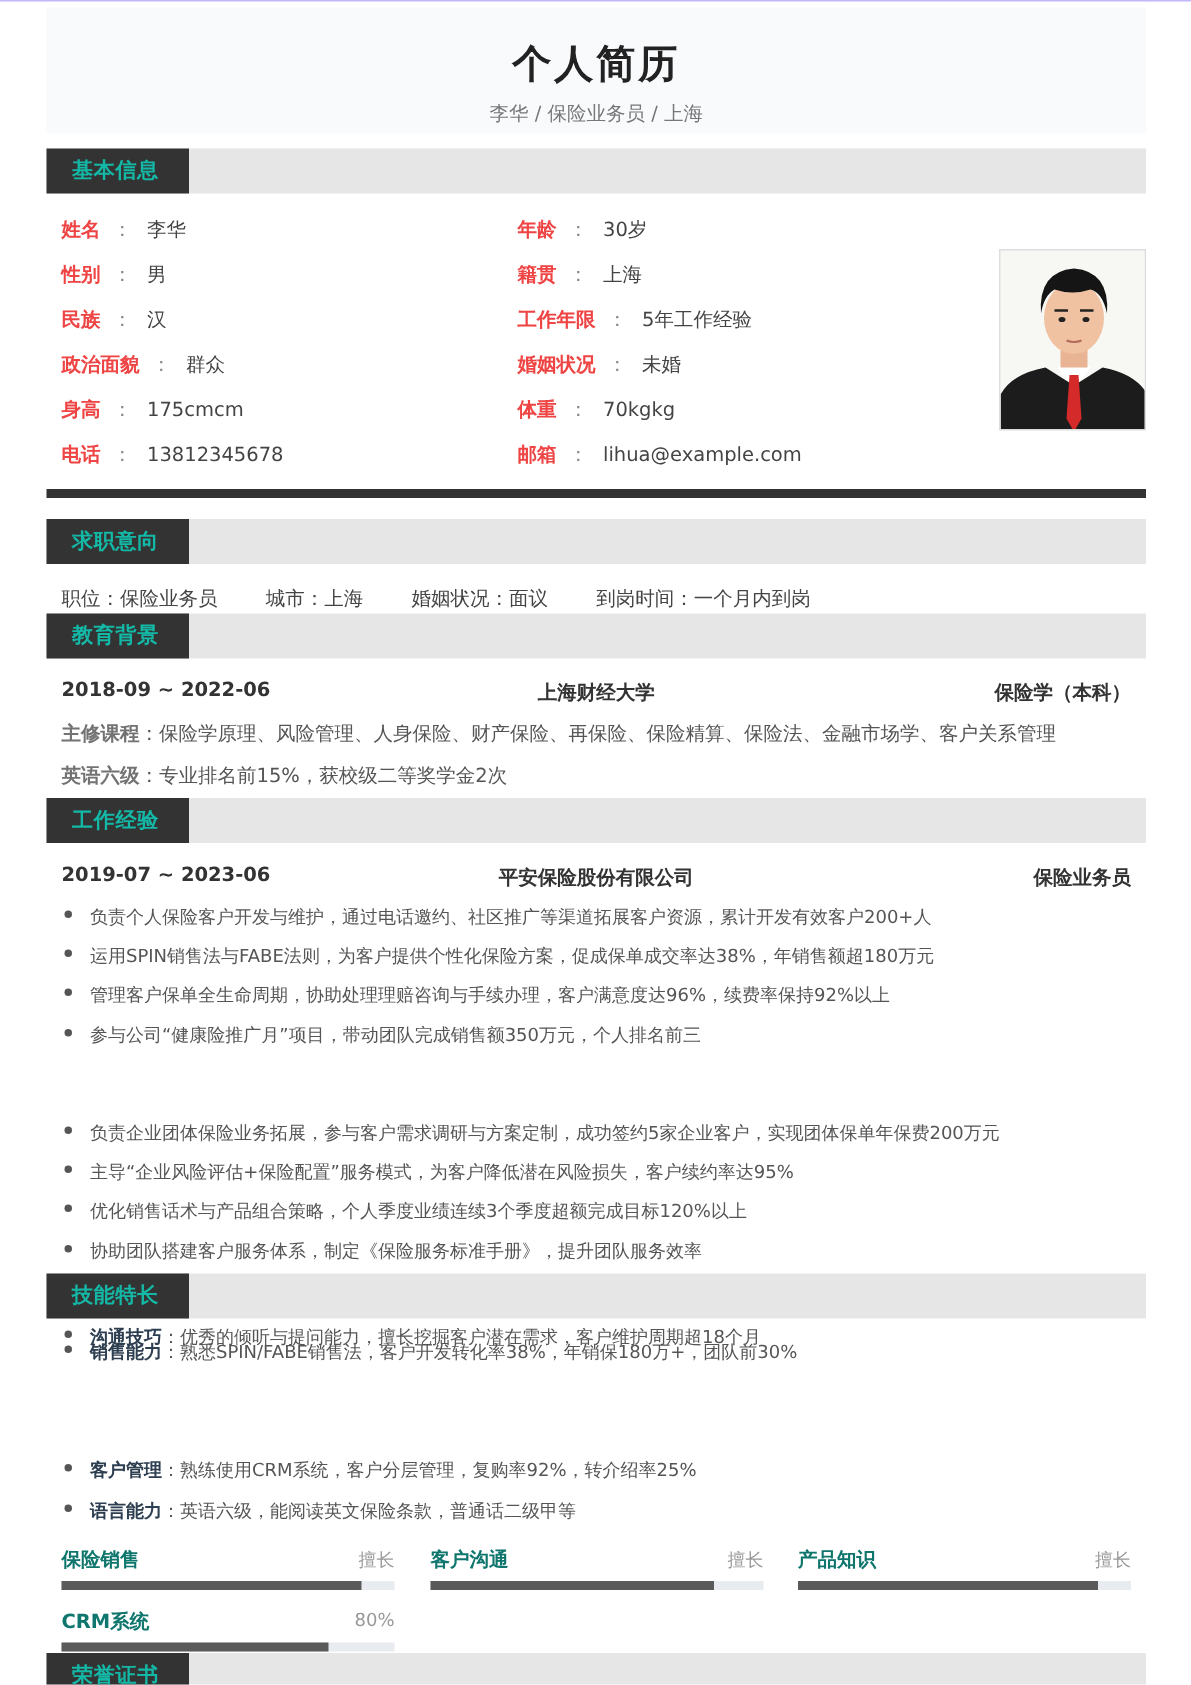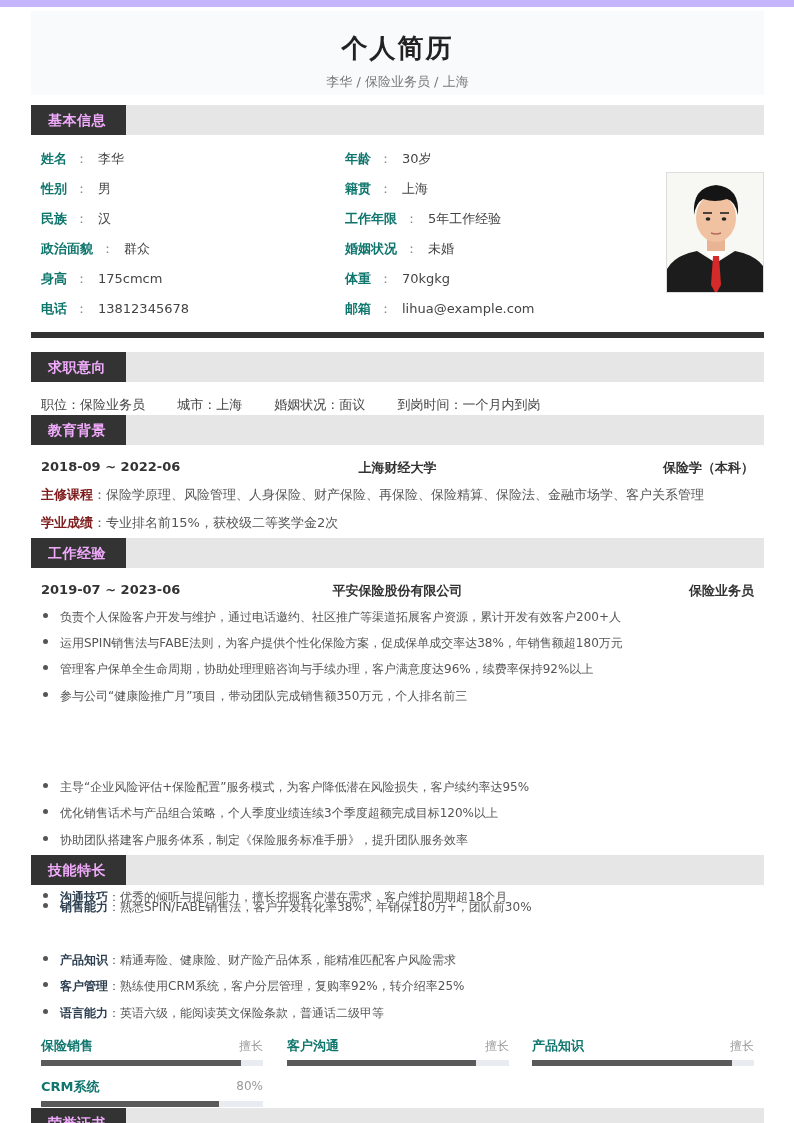--- a/index.html
+++ b/index.html
@@ -1,35 +1,35 @@
 <!DOCTYPE html>
 <html><head>
 <meta charset="utf-8">
 <style>
   * { box-sizing: border-box; margin: 0; padding: 0; }
   html, body { width: 794px; height: 1123px; overflow: hidden; background: #ffffff; }
   body { font-family: "DejaVu Sans", "Liberation Sans", sans-serif; color: #444; position: relative; }
-  .page { position: absolute; left: 0; top: 0; width: 794px; height: 1123px; border-top: 7px solid #c4b5fd; }
+  .page { position: absolute; left: 0; top: 0; width: 794px; height: 1123px; border-top: 1px solid #c4b5fd; }
   .header { position: absolute; left: 31px; top: 4px; width: 733px; height: 84px; background: #f9fafc; text-align: center; }
   .header .title { position: absolute; left: 0; right: 0; top: 20px; font-size: 26px; font-weight: bold; color: #222; letter-spacing: 2px; }
   .header .subtitle { position: absolute; left: 0; right: 0; top: 62px; font-size: 13px; color: #777; }
   .sec-bar { position: absolute; left: 31px; width: 733px; height: 30px; background: #e6e6e6; }
-  .sec-bar .tag { position: absolute; left: 0; top: 0; height: 30px; width: 95px; background: #333333; color: #f0abfc; font-size: 14px; font-weight: bold; line-height: 30px; padding-left: 17px; letter-spacing: 0.5px; }
+  .sec-bar .tag { position: absolute; left: 0; top: 0; height: 30px; width: 95px; background: #333333; color: #14b8a6; font-size: 14px; font-weight: bold; line-height: 30px; padding-left: 17px; letter-spacing: 0.5px; }
   .info-row { position: absolute; font-size: 13px; color: #444; white-space: nowrap; }
-  .info-row .lbl { font-weight: bold; color: #0f766e; }
+  .info-row .lbl { font-weight: bold; color: #ef4444; }
   .info-row .sep { color: #888; margin: 0 10px 0 8px; }
   .photo { position: absolute; left: 666px; top: 165px; width: 98px; height: 121px; border: 1px solid #ddd; background: #f8f8f5; overflow: hidden; }
   .thick-line { position: absolute; left: 31px; top: 325px; width: 733px; height: 6px; background: #333333; }
   .intent { position: absolute; left: 41px; top: 389px; font-size: 13px; color: #444; white-space: nowrap; }
   .intent span { margin-right: 28px; }
   .row3 { position: absolute; left: 41px; width: 713px; font-size: 13px; font-weight: bold; color: #333; }
   .row3 .c { position: absolute; left: 0; right: 0; text-align: center; }
   .row3 .r { position: absolute; right: 0; }
   .line { position: absolute; left: 41px; font-size: 13px; color: #555; white-space: nowrap; }
-  .line b { color: #7f1d1d; }
+  .line b { color: #737373; }
   .bullet { position: absolute; left: 43px; font-size: 12px; color: #555; white-space: nowrap; }
   .bullet::before { content: ""; display: inline-block; width: 5px; height: 5px; border-radius: 50%; background: #555; margin-right: 12px; vertical-align: middle; position: relative; top: -2px; }
   .bullet b { color: #2c3e50; }
   .skill { position: absolute; width: 222px; }
   .skill .name { position: absolute; left: 0; top: 0; font-size: 13px; font-weight: bold; color: #0f766e; }
   .skill .lvl { position: absolute; right: 0; top: 1px; font-size: 12px; color: #999; }
   .skill .track { position: absolute; left: 0; top: 23px; width: 222px; height: 6px; background: #e8ebef; }
   .skill .fill { height: 6px; background: #5a5a5a; }
 </style>
 </head>
@@ -91,45 +91,45 @@
 
   <div class="sec-bar" style="top:408px;">
     <div class="tag">教育背景</div>
   </div>
   <div class="row3" style="top:452px;">
     <span>2018-09 ~ 2022-06</span>
     <span class="c">上海财经大学</span>
     <span class="r">保险学（本科）</span>
   </div>
   <div class="line" style="top:479px;"><b>主修课程</b><span>：保险学原理、风险管理、人身保险、财产保险、再保险、保险精算、保险法、金融市场学、客户关系管理</span></div>
-  <div class="line" style="top:507px;"><b>学业成绩</b><span>：专业排名前15%，获校级二等奖学金2次</span></div>
+  <div class="line" style="top:507px;"><b>英语六级</b><span>：专业排名前15%，获校级二等奖学金2次</span></div>
 
   <div class="sec-bar" style="top:531px;">
     <div class="tag">工作经验</div>
   </div>
   <div class="row3" style="top:575px;">
     <span>2019-07 ~ 2023-06</span>
     <span class="c">平安保险股份有限公司</span>
     <span class="r">保险业务员</span>
   </div>
   <div class="bullet" style="top:602px;">负责个人保险客户开发与维护，通过电话邀约、社区推广等渠道拓展客户资源，累计开发有效客户200+人</div>
   <div class="bullet" style="top:628px;">运用SPIN销售法与FABE法则，为客户提供个性化保险方案，促成保单成交率达38%，年销售额超180万元</div>
   <div class="bullet" style="top:654px;">管理客户保单全生命周期，协助处理理赔咨询与手续办理，客户满意度达96%，续费率保持92%以上</div>
   <div class="bullet" style="top:681px;">参与公司“健康险推广月”项目，带动团队完成销售额350万元，个人排名前三</div>
 
+  <div class="bullet" style="top:746px;">负责企业团体保险业务拓展，参与客户需求调研与方案定制，成功签约5家企业客户，实现团体保单年保费200万元</div>
   <div class="bullet" style="top:772px;">主导“企业风险评估+保险配置”服务模式，为客户降低潜在风险损失，客户续约率达95%</div>
   <div class="bullet" style="top:798px;text-align:center;">优化销售话术与产品组合策略，个人季度业绩连续3个季度超额完成目标120%以上</div>
   <div class="bullet" style="top:825px;">协助团队搭建客户服务体系，制定《保险服务标准手册》，提升团队服务效率</div>
 
   <div class="sec-bar" style="top:848px;">
     <div class="tag">技能特长</div>
   </div>
   <div class="bullet" style="top:892px;"><b>销售能力</b><span>：熟悉SPIN/FABE销售法，客户开发转化率38%，年销保180万+，团队前30%</span></div>
   <div class="bullet" style="top:882px;"><b>沟通技巧</b><span>：优秀的倾听与提问能力，擅长挖掘客户潜在需求，客户维护周期超18个月</span></div>
-  <div class="bullet" style="top:945px;"><b>产品知识</b><span>：精通寿险、健康险、财产险产品体系，能精准匹配客户风险需求</span></div>
   <div class="bullet" style="top:971px;"><b>客户管理</b><span>：熟练使用CRM系统，客户分层管理，复购率92%，转介绍率25%</span></div>
   <div class="bullet" style="top:998px;"><b>语言能力</b><span>：英语六级，能阅读英文保险条款，普通话二级甲等</span></div>
 
   <div class="skill" style="left:41px;top:1030px;">
     <span class="name">保险销售</span>
     <span class="lvl">擅长</span>
     <div class="track">
         <div class="fill" style="width:90%;"></div>
       </div>
   </div>

